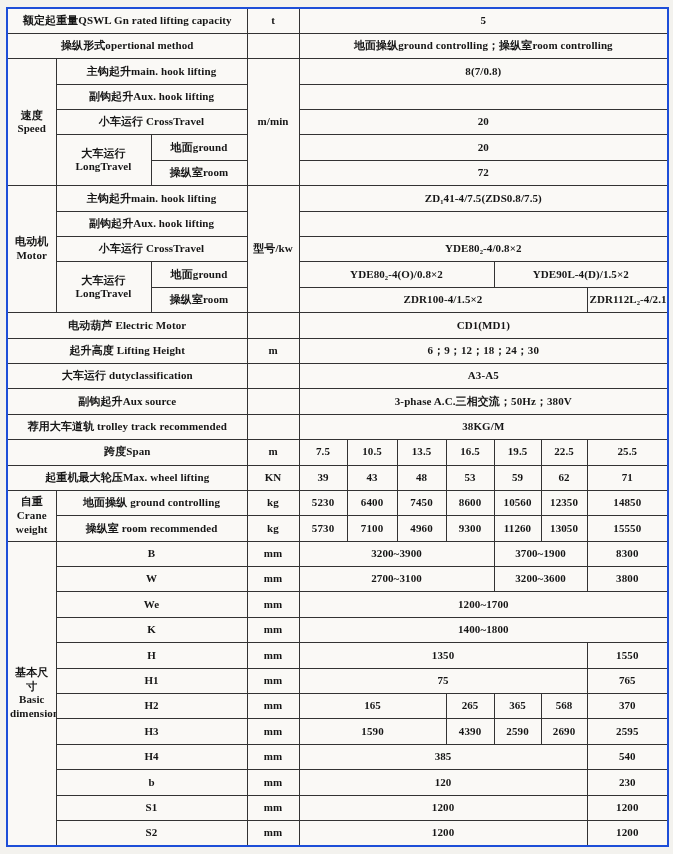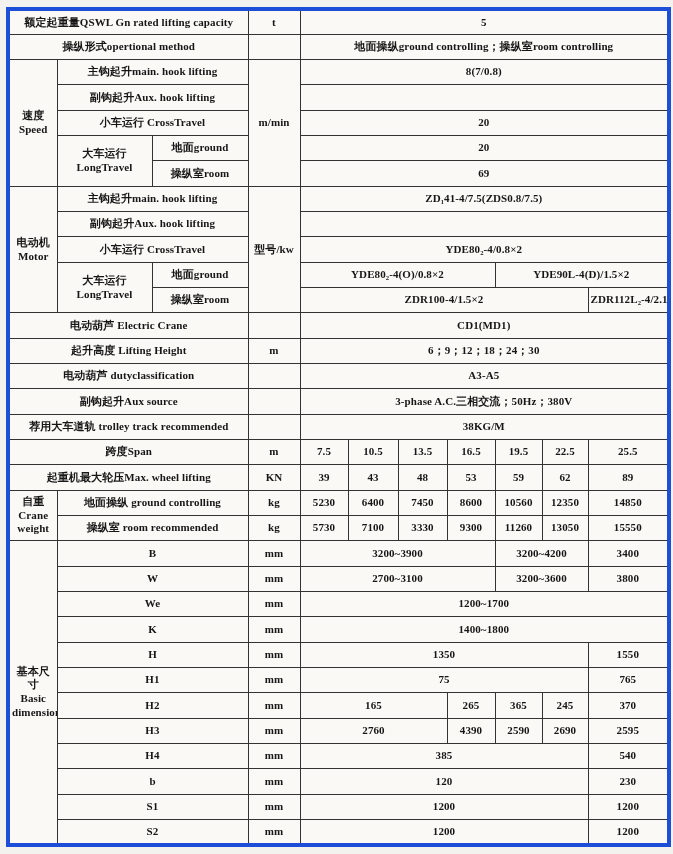--- a/index.html
+++ b/index.html
@@ -11,21 +11,21 @@
     font-family:"Liberation Serif","DejaVu Serif",serif;
     position:relative;
     overflow:hidden;
   }
   table.spec{
     border-collapse:collapse;
     table-layout:fixed;
     width:661px;
     height:840px;
     background:#faf9f6;
-    border:4px solid #1d4ed8;
+    border:2px solid #1d4ed8;
   }
   table.spec td{
     border:1.4px solid #333;
     padding:0 2px;
     text-align:center;
     vertical-align:middle;
     font-weight:bold;
     font-size:11px;
     color:#161616;
     line-height:1.25;
@@ -84,21 +84,21 @@
           <td colspan="7" class="v">20</td>
         </tr>
         <tr>
           <td rowspan="2" class="l">大车运行
 LongTravel</td>
           <td class="l">地面ground</td>
           <td colspan="7" class="v">20</td>
         </tr>
         <tr>
           <td class="l">操纵室room</td>
-          <td colspan="7" class="v">69</td>
+          <td colspan="7" class="v">72</td>
         </tr>
         <tr>
           <td rowspan="5" class="g">电动机
 Motor</td>
           <td colspan="2" class="l">主钩起升main. hook lifting</td>
           <td rowspan="5" class="u">型号/kw</td>
           <td colspan="7" class="v">ZD₁41-4/7.5(ZDS0.8/7.5)</td>
         </tr>
         <tr>
           <td colspan="2" class="l">副钩起升Aux. hook lifting</td>
@@ -114,31 +114,31 @@
           <td class="l">地面ground</td>
           <td colspan="4" class="v">YDE80₂-4(O)/0.8×2</td>
           <td colspan="3" class="v">YDE90L-4(D)/1.5×2</td>
         </tr>
         <tr>
           <td class="l">操纵室room</td>
           <td colspan="6" class="v">ZDR100-4/1.5×2</td>
           <td class="v">ZDR112L₂-4/2.1×2</td>
         </tr>
         <tr>
-          <td colspan="3" class="l">电动葫芦 Electric Crane</td>
+          <td colspan="3" class="l">电动葫芦 Electric Motor</td>
           <td class="u"></td>
           <td colspan="7" class="v">CD1(MD1)</td>
         </tr>
         <tr>
           <td colspan="3" class="l">起升高度 Lifting Height</td>
           <td class="u">m</td>
           <td colspan="7" class="v">6；9；12；18；24；30</td>
         </tr>
         <tr>
-          <td colspan="3" class="l">电动葫芦 dutyclassification</td>
+          <td colspan="3" class="l">大车运行 dutyclassification</td>
           <td class="u"></td>
           <td colspan="7" class="v">A3-A5</td>
         </tr>
         <tr>
           <td colspan="3" class="l">副钩起升Aux source</td>
           <td class="u"></td>
           <td colspan="7" class="v">3-phase A.C.三相交流；50Hz；380V</td>
         </tr>
         <tr>
           <td colspan="3" class="l">荐用大车道轨 trolley track recommended</td>
@@ -158,56 +158,56 @@
         </tr>
         <tr>
           <td colspan="3" class="l">起重机最大轮压Max. wheel lifting</td>
           <td class="u">KN</td>
           <td class="v">39</td>
           <td class="v">43</td>
           <td class="v">48</td>
           <td class="v">53</td>
           <td class="v">59</td>
           <td class="v">62</td>
-          <td class="v">89</td>
+          <td class="v">71</td>
         </tr>
         <tr>
           <td rowspan="2" class="g">自重
 Crane
 weight</td>
           <td colspan="2" class="l">地面操纵 ground controlling</td>
           <td class="u">kg</td>
           <td class="v">5230</td>
           <td class="v">6400</td>
           <td class="v">7450</td>
           <td class="v">8600</td>
           <td class="v">10560</td>
           <td class="v">12350</td>
           <td class="v">14850</td>
         </tr>
         <tr>
           <td colspan="2" class="l">操纵室 room recommended</td>
           <td class="u">kg</td>
           <td class="v">5730</td>
           <td class="v">7100</td>
-          <td class="v">3330</td>
+          <td class="v">4960</td>
           <td class="v">9300</td>
           <td class="v">11260</td>
           <td class="v">13050</td>
           <td class="v">15550</td>
         </tr>
         <tr>
           <td rowspan="12" class="g">基本尺寸
 Basic
 dimensions</td>
           <td colspan="2" class="l">B</td>
           <td class="u">mm</td>
           <td colspan="4" class="v">3200~3900</td>
-          <td colspan="2" class="v">3200~4200</td>
-          <td class="v">3400</td>
+          <td colspan="2" class="v">3700~1900</td>
+          <td class="v">8300</td>
         </tr>
         <tr>
           <td colspan="2" class="l">W</td>
           <td class="u">mm</td>
           <td colspan="4" class="v">2700~3100</td>
           <td colspan="2" class="v">3200~3600</td>
           <td class="v">3800</td>
         </tr>
         <tr>
           <td colspan="2" class="l">We</td>
@@ -230,27 +230,27 @@
           <td class="u">mm</td>
           <td colspan="6" class="v">75</td>
           <td class="v">765</td>
         </tr>
         <tr>
           <td colspan="2" class="l">H2</td>
           <td class="u">mm</td>
           <td colspan="3" class="v">165</td>
           <td class="v">265</td>
           <td class="v">365</td>
-          <td class="v">245</td>
+          <td class="v">568</td>
           <td class="v">370</td>
         </tr>
         <tr>
           <td colspan="2" class="l">H3</td>
           <td class="u">mm</td>
-          <td colspan="3" class="v">2760</td>
+          <td colspan="3" class="v">1590</td>
           <td class="v">4390</td>
           <td class="v">2590</td>
           <td class="v">2690</td>
           <td class="v">2595</td>
         </tr>
         <tr>
           <td colspan="2" class="l">H4</td>
           <td class="u">mm</td>
           <td colspan="6" class="v">385</td>
           <td class="v">540</td>

